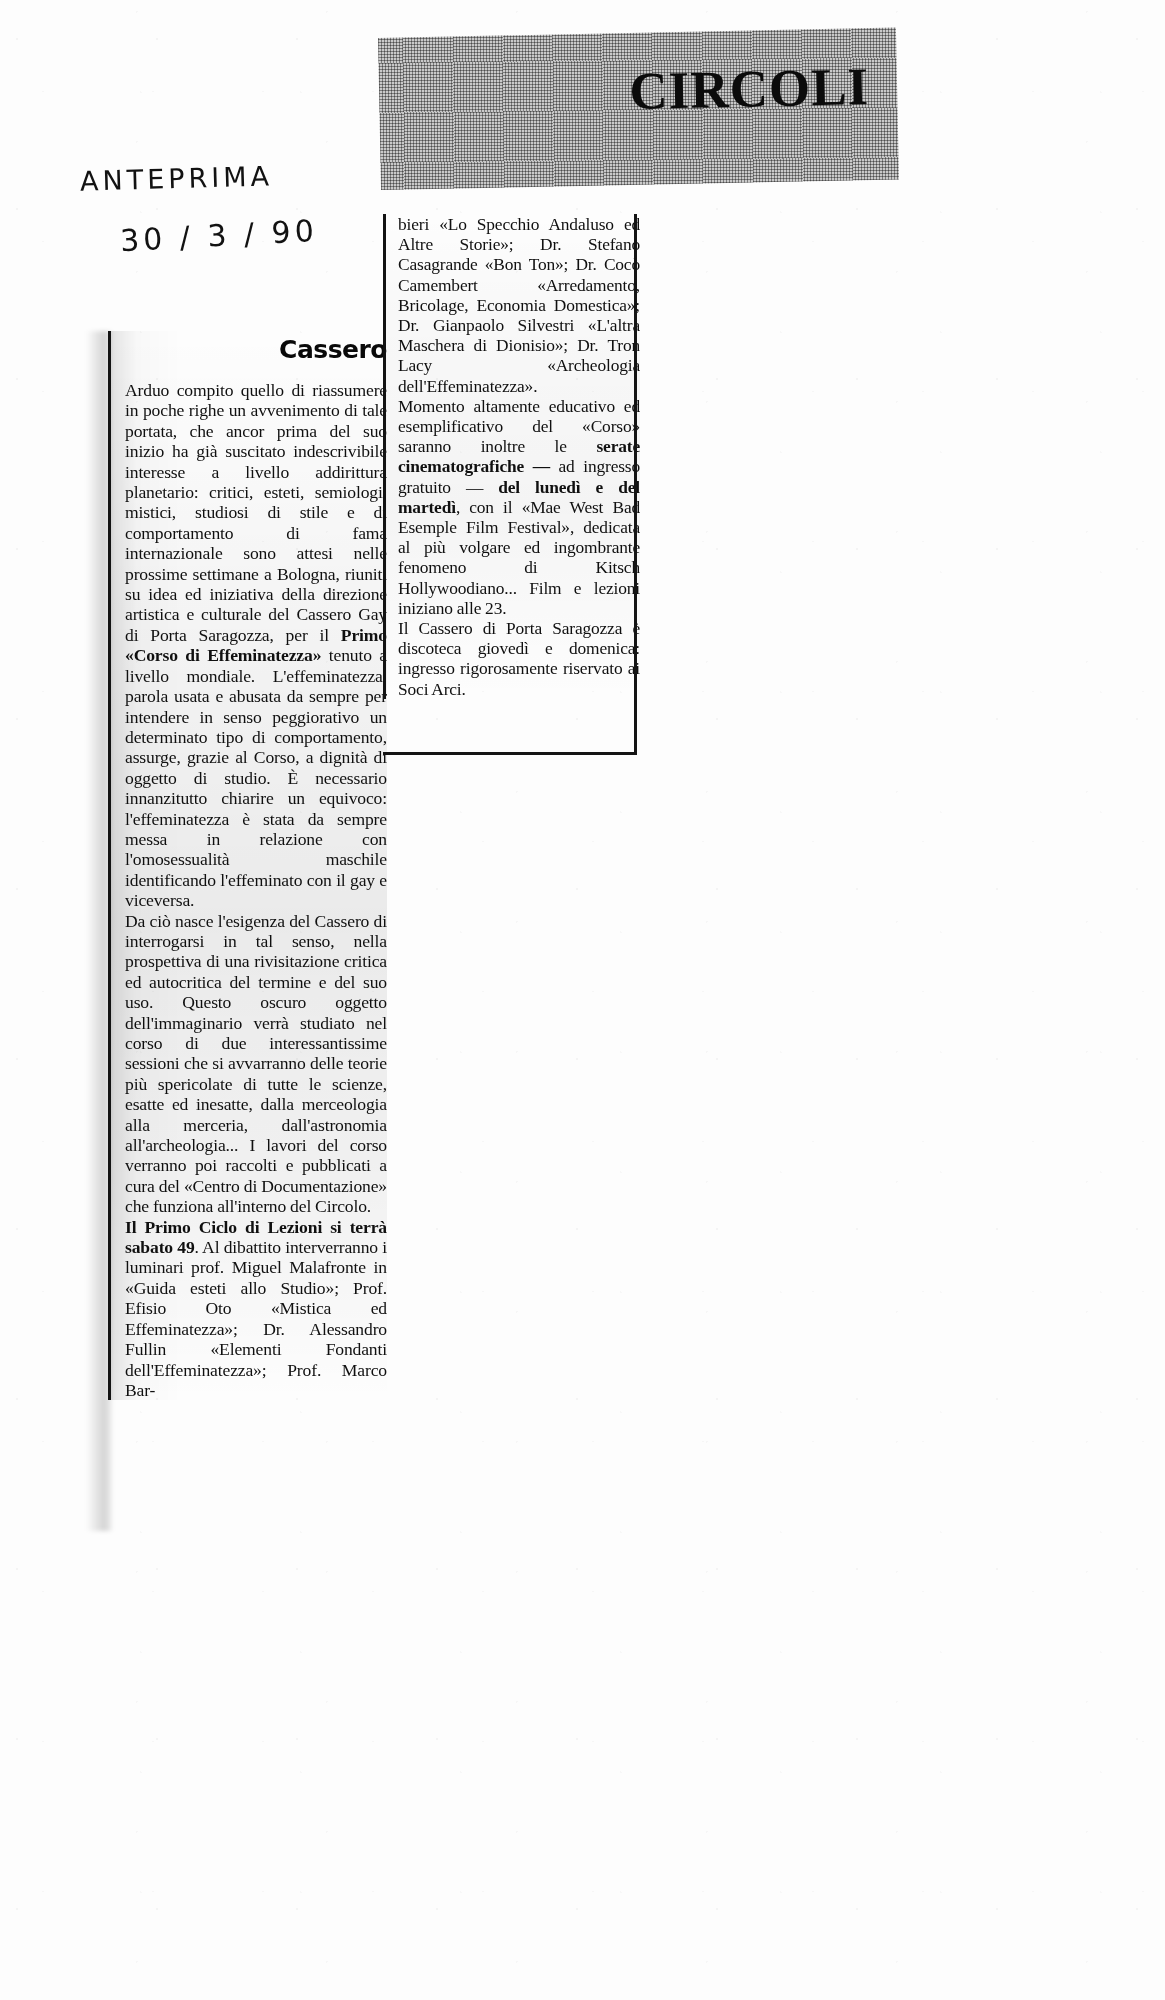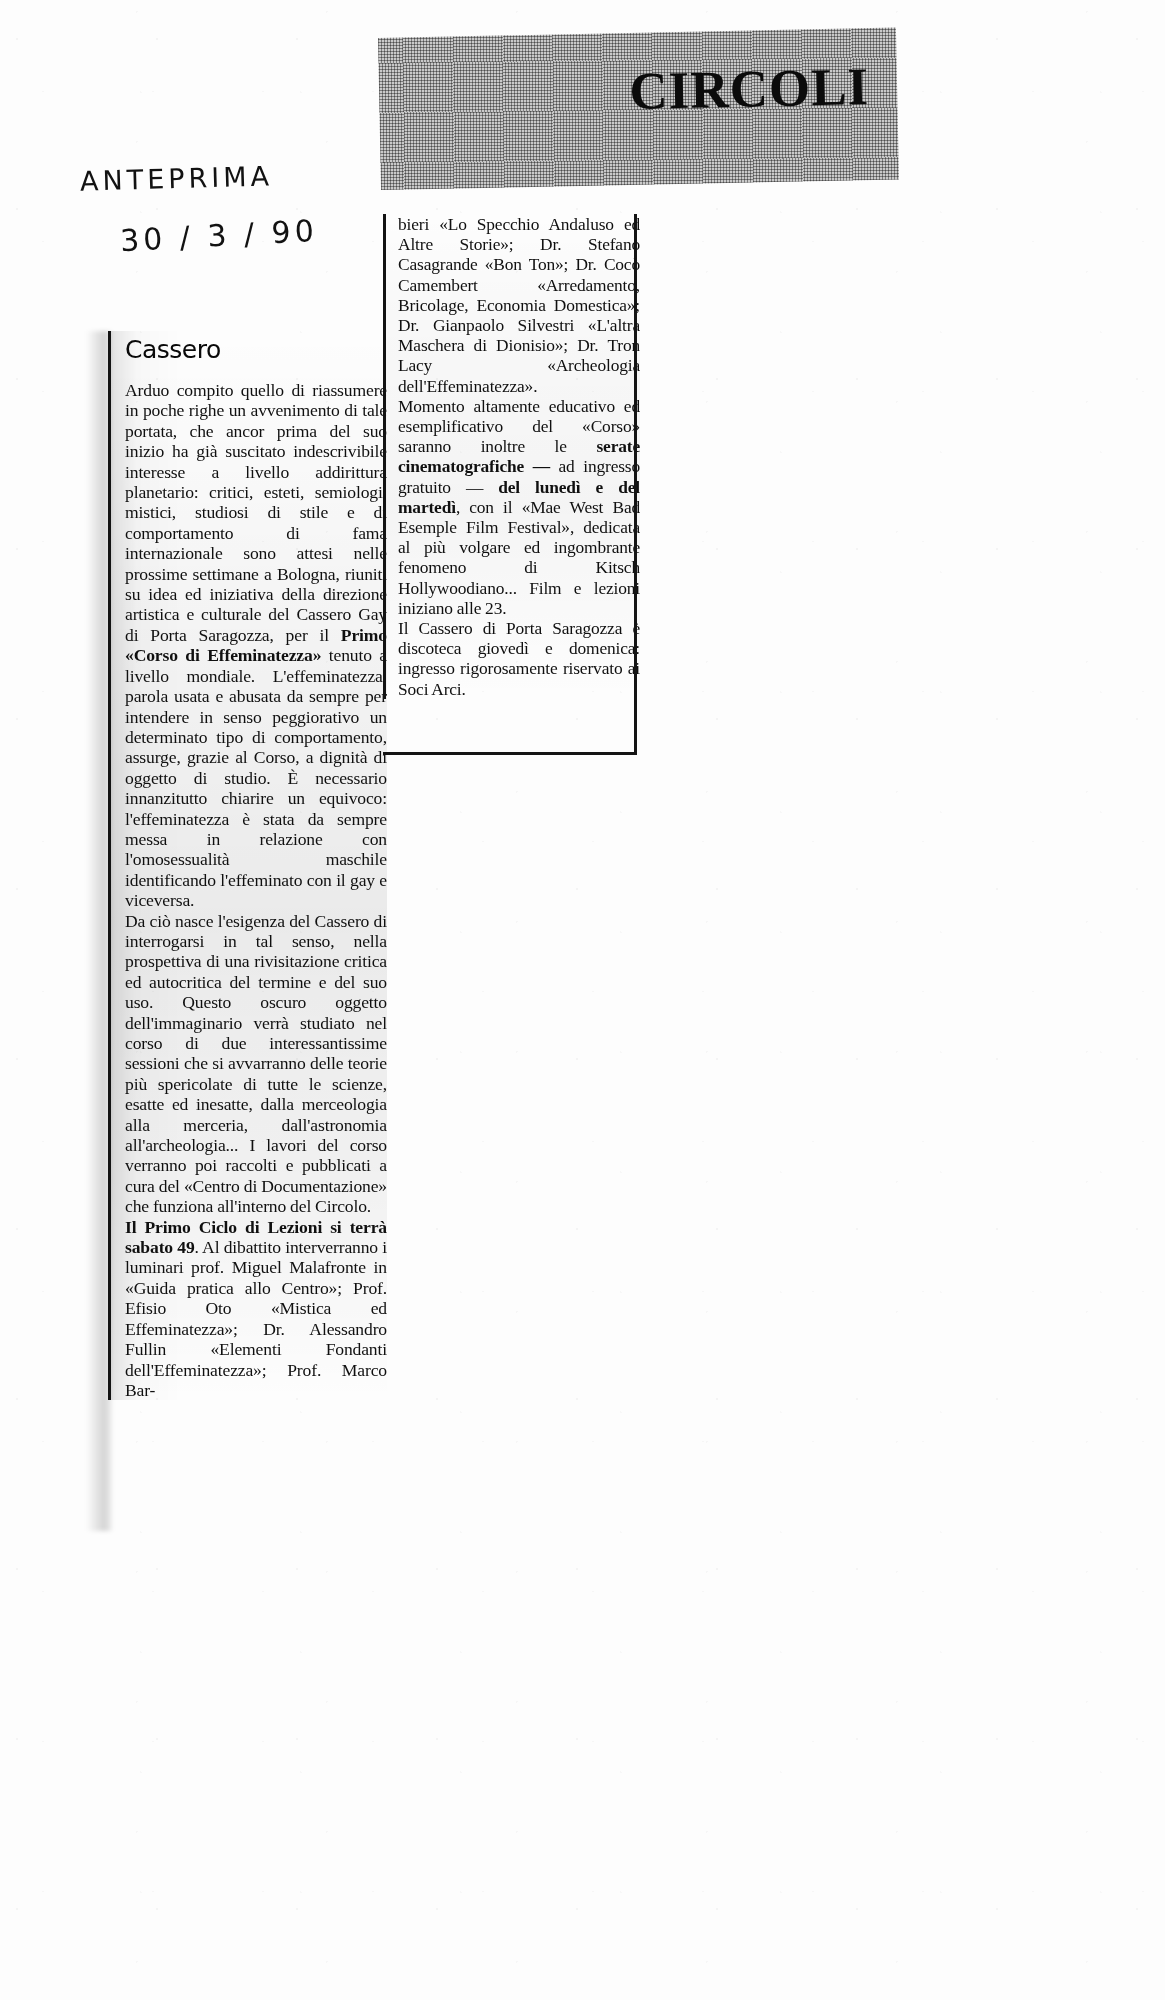--- a/index.html
+++ b/index.html
@@ -95,27 +95,27 @@
     padding-left:14px;
     border-left:3px solid #131313;
     
     background:
       linear-gradient(90deg, rgba(0,0,0,.10) 0px, rgba(0,0,0,.02) 26px, rgba(0,0,0,0) 70px),
       linear-gradient(180deg, rgba(255,255,255,0) 0%, rgba(0,0,0,.045) 32%, rgba(0,0,0,.075) 55%, rgba(0,0,0,.05) 78%, rgba(255,255,255,0) 100%);
     box-sizing:content-box;
   }
   #col-left .col-title{
     font-family:"DejaVu Sans",sans-serif;
-    font-weight:400;
+    font-weight:700;
     font-size:25px;
     letter-spacing:-0.5px;
     line-height:1;
     margin:6px 0 18px 0;
     color:#090909;
-    text-align:left;
+    text-align:right;
   }
   #col-left .body{
     font-size:17.6px;
     line-height:20.4px;
     letter-spacing:-0.15px;
     word-spacing:-0.3px;
   }
 
   
   #col-right{
@@ -169,21 +169,21 @@
   <div class="handwrite" id="hw-anteprima">ANTEPRIMA</div>
   <div class="handwrite" id="hw-date">30 / 3 / 90</div>
 
   <div class="strip-shadow"></div>
 
   <div class="col" id="col-left">
     <div class="col-title">Cassero</div>
     <div class="body">
         <p><span>Arduo compito quello di riassumere in poche righe un avvenimento di tale portata, che ancor prima del suo inizio ha già suscitato indescrivibile interesse a livello addirittura planetario: critici, esteti, semiologi, mistici, studiosi di stile e di comportamento di fama internazionale sono attesi nelle prossime settimane a Bologna, riuniti su idea ed iniziativa della direzione artistica e culturale del Cassero Gay di Porta Saragozza, per il </span><b>Primo «Corso di Effeminatezza»</b><span> tenuto a livello mondiale. L'effeminatezza, parola usata e abusata da sempre per intendere in senso peggiorativo un determinato tipo di comportamento, assurge, grazie al Corso, a dignità di oggetto di studio. È necessario innanzitutto chiarire un equivoco: l'effeminatezza è stata da sempre messa in relazione con l'omosessualità maschile identificando l'effeminato con il gay e viceversa.</span></p>
         <p><span>Da ciò nasce l'esigenza del Cassero di interrogarsi in tal senso, nella prospettiva di una rivisitazione critica ed autocritica del termine e del suo uso. Questo oscuro oggetto dell'immaginario verrà studiato nel corso di due interessantissime sessioni che si avvarranno delle teorie più spericolate di tutte le scienze, esatte ed inesatte, dalla merceologia alla merceria, dall'astronomia all'archeologia... I lavori del corso verranno poi raccolti e pubblicati a cura del «Centro di Documentazione» che funziona all'interno del Circolo.</span></p>
-        <p><b>Il Primo Ciclo di Lezioni si terrà sabato 49</b><span>. Al dibattito interverranno i luminari prof. Miguel Malafronte in «Guida pratica allo Centro»; Prof. Efisio Oto «Mistica ed Effeminatezza»; Dr. Alessandro Fullin «Elementi Fondanti dell'Effeminatezza»; Prof. Marco Bar-</span></p>
+        <p><b>Il Primo Ciclo di Lezioni si terrà sabato 49</b><span>. Al dibattito interverranno i luminari prof. Miguel Malafronte in «Guida esteti allo Studio»; Prof. Efisio Oto «Mistica ed Effeminatezza»; Dr. Alessandro Fullin «Elementi Fondanti dell'Effeminatezza»; Prof. Marco Bar-</span></p>
       </div>
   </div>
 
   <div class="col" id="col-right">
     <div class="body">
         <p><span>bieri «Lo Specchio Andaluso ed Altre Storie»; Dr. Stefano Casagrande «Bon Ton»; Dr. Cocò Camembert «Arredamento, Bricolage, Economia Domestica»; Dr. Gianpaolo Silvestri «L'altra Maschera di Dionisio»; Dr. Tron Lacy «Archeologia dell'Effeminatezza».</span></p>
         <p><span>Momento altamente educativo ed esemplificativo del «Corso» saranno inoltre le </span><b>serate cinematografiche —</b><span> ad ingresso gratuito — </span><b>del lunedì e del martedì</b><span>, con il «Mae West Bad Esemple Film Festival», dedicata al più volgare ed ingombrante fenomeno di Kitsch Hollywoodiano... Film e lezioni iniziano alle 23.</span></p>
         <p><span>Il Cassero di Porta Saragozza è discoteca giovedì e domenica: ingresso rigorosamente riservato ai Soci Arci.</span></p>
       </div>
   </div>

